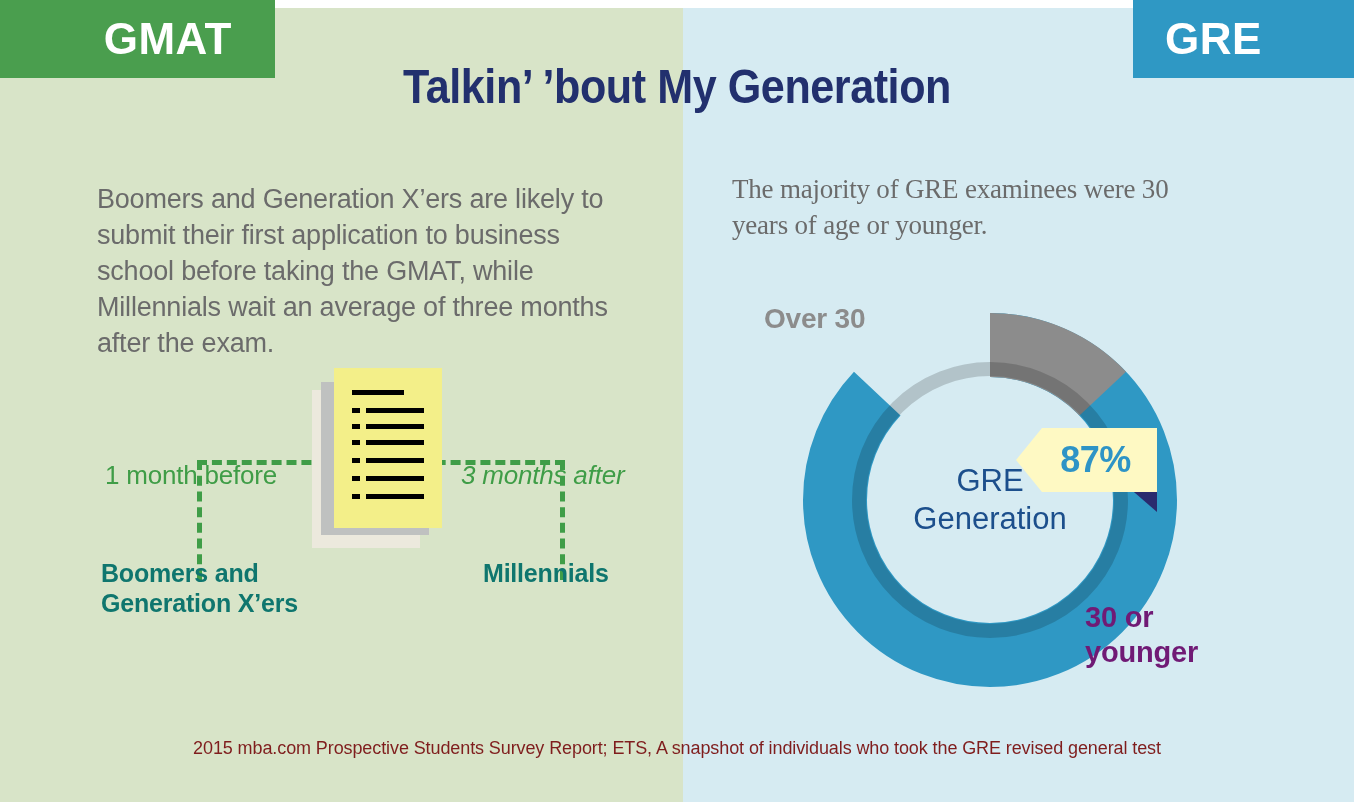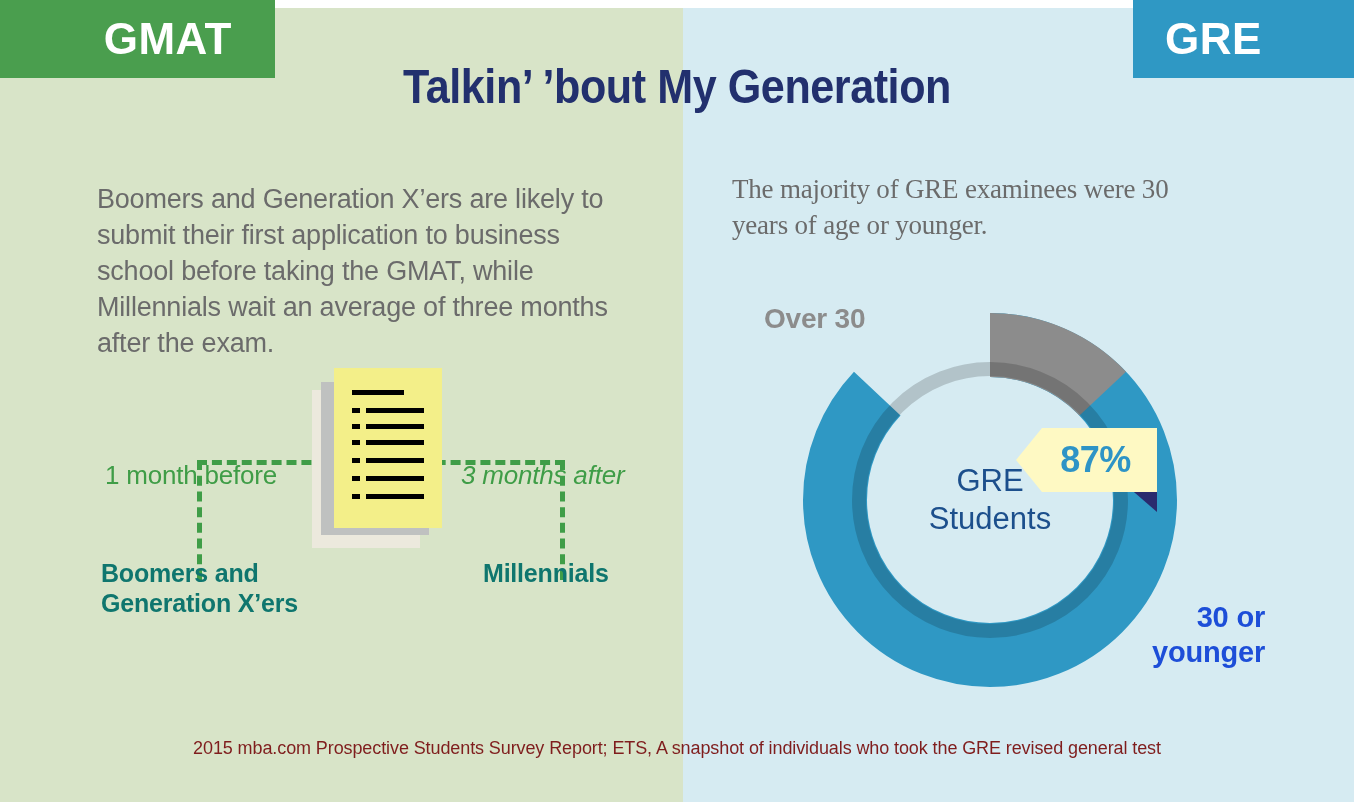--- a/index.html
+++ b/index.html
@@ -89,22 +89,22 @@
     display:flex;flex-direction:column;align-items:center;justify-content:center;
     color:#1c4f8c;font-size:31px;line-height:38px;text-align:center;
     pointer-events:none;
   }
   .donut-center span{display:block;}
   .label-over30{
     position:absolute;left:764px;top:303px;
     color:#8c8c8c;font-weight:bold;font-size:28px;letter-spacing:-0.2px;
   }
   .label-younger{
-    position:absolute;left:1085px;top:600px;width:180px;text-align:right;
-    color:#1d4ed8;font-weight:bold;font-size:29px;line-height:35px;
+    position:absolute;left:1085px;top:600px;width:180px;
+    color:#701a75;font-weight:bold;font-size:29px;line-height:35px;
     letter-spacing:-0.2px;
   }
   
   .badge{
     position:absolute;left:1016px;top:428px;width:141px;height:64px;
   }
   .badge-fold{
     position:absolute;right:0;top:58px;width:30px;height:26px;
     background:#2a2b6e;
     clip-path:polygon(0 0,100% 0,100% 100%);
@@ -187,21 +187,21 @@
   <div class="donut-wrap">
     <svg class="donut-svg" width="374" height="374" viewBox="0 0 374 374">
 
       <circle cx="187" cy="187" r="155" fill="none" stroke="#2f98c4" stroke-width="64" stroke-dasharray="847.3 126.6" transform="rotate(-90 187 187)"></circle>
       <circle cx="187" cy="187" r="155" fill="none" stroke="#8c8c8c" stroke-width="64" stroke-dasharray="126.6 847.3" stroke-dashoffset="126.6" transform="rotate(-90 187 187) scale(1,-1) translate(0,-374)"></circle>
 
       <circle cx="187" cy="187" r="131" fill="none" stroke="#000000" stroke-opacity="0.17" stroke-width="14"></circle>
     </svg>
     <div class="donut-center">
       <span>GRE</span>
-      <span>Students</span>
+      <span>Generation</span>
     </div>
   </div>
 
   <div class="badge">
     <div class="badge-fold"></div>
     <div class="badge-body">
       <span>87%</span>
     </div>
   </div>
 

